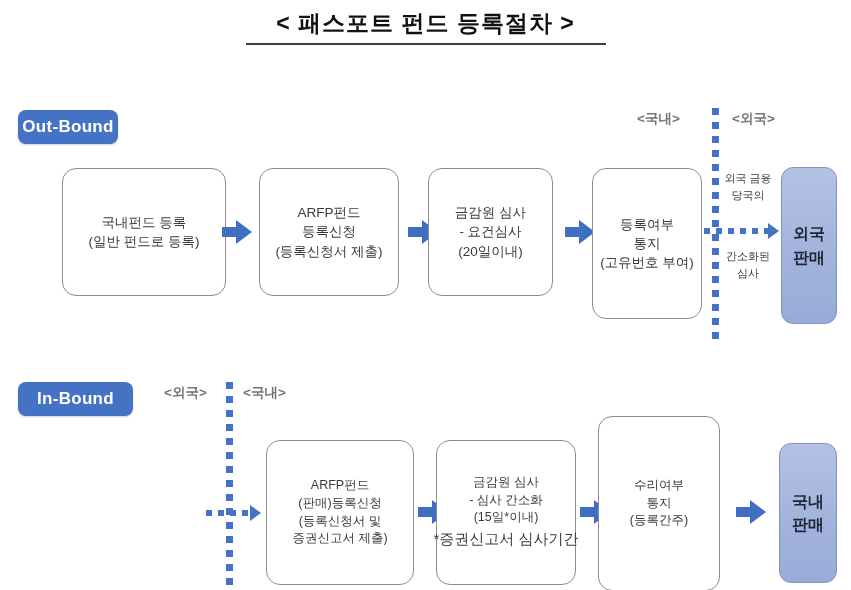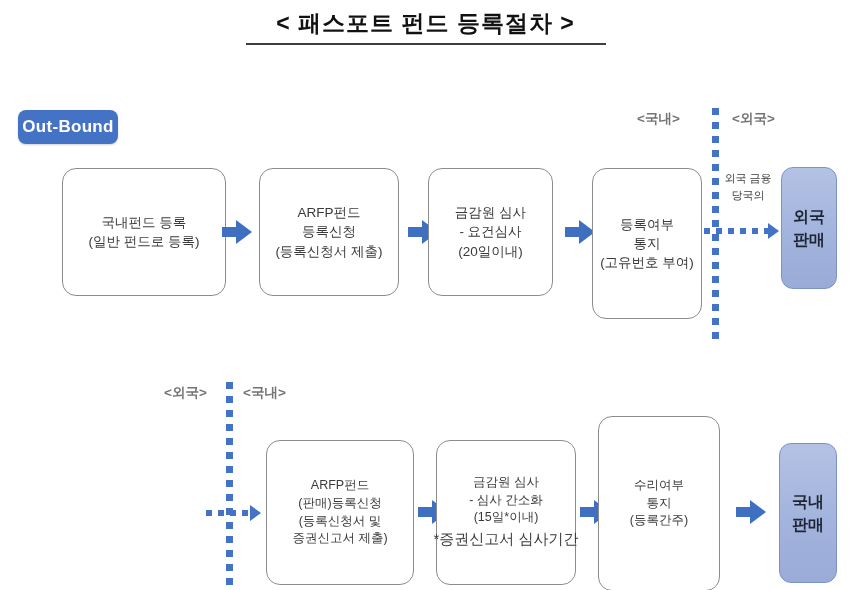--- a/index.html
+++ b/index.html
@@ -229,26 +229,31 @@
   </div>
 
   <div class="sidenote" style="left:717px; top:170px; width:62px;">
     <span>외국 금융</span><br>
     <span>당국의</span>
   </div>
 
   <div class="hdotted" style="left:704px; top:228px; width:66px;"></div>
   <div class="hdotted-head" style="left:768px; top:223px;"></div>
 
-
-  <div class="endbox" style="left:781px; top:167px; width:56px; height:122px;">
+  <div class="sidenote" style="left:717px; top:248px; width:62px;">
+    <span>간소화된</span><br>
+    <span>심사</span>
+  </div>
+
+  <div class="endbox" style="left:781px; top:167px; width:56px; height:157px;">
     <span class="ln">외국</span>
     <span class="ln">판매</span>
   </div>
 
+  <div class="badge" style="left:18px; top:382px; width:115px; height:34px;">In-Bound</div>
 
   <div class="rlabel" style="left:164px; top:384px;">&lt;외국&gt;</div>
   <div class="rlabel" style="left:243px; top:384px;">&lt;국내&gt;</div>
 
   <div class="vdivider" style="left:226px; top:382px; height:208px;"></div>
 
 
   <div class="hdotted" style="left:206px; top:510px; width:48px;"></div>
   <div class="hdotted-head" style="left:250px; top:505px;"></div>
 

